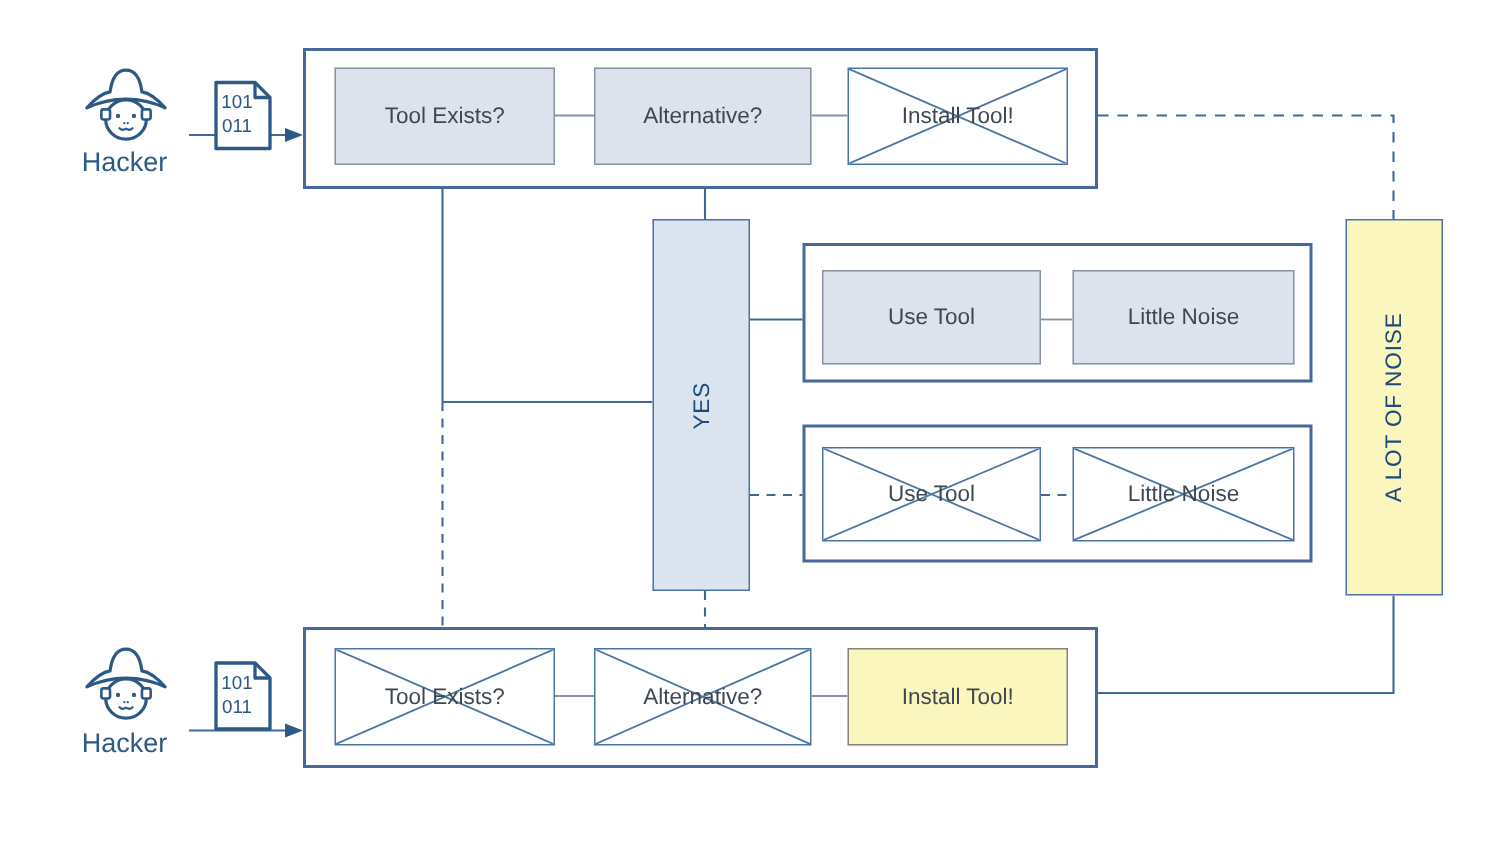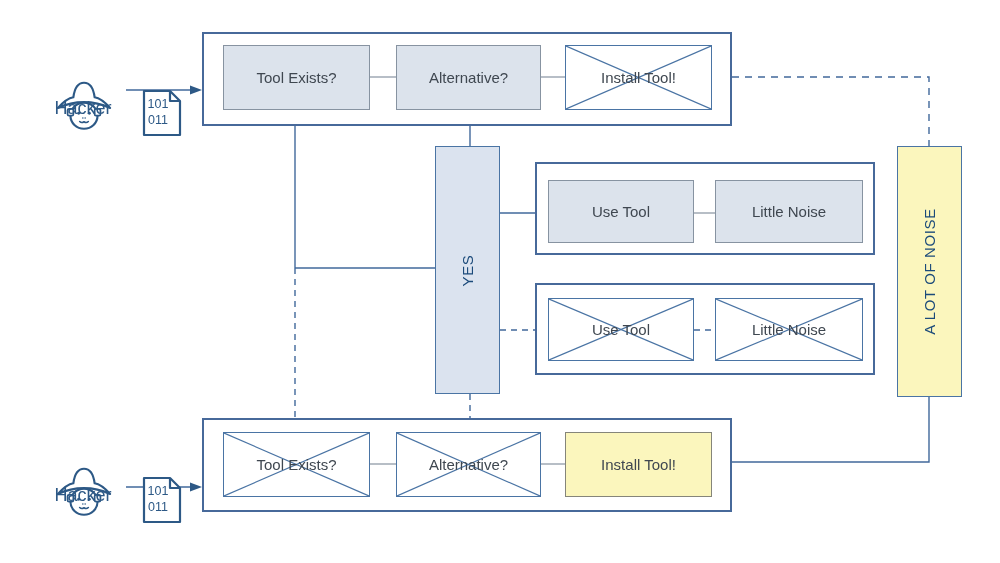--- a/index.html
+++ b/index.html
@@ -34,21 +34,21 @@
   .tallbox.noise { background:#fbf6bd; border:1.5px solid #4a74a4; }
   .vtext {
     transform:rotate(-90deg); white-space:nowrap;
     color:#1b4a7a; font-size:15px; letter-spacing:0.6px;
   }
 
   .actor-label {
     position:absolute; width:90px; text-align:center;
     font-size:18px; color:#2d5986;
   }
-  .icon-wrap { position:absolute;margin-top:36px; }
+  .icon-wrap { position:absolute; }
   .file-text {
     position:absolute; left:0; top:7px; width:34px; text-align:center;
     font-size:12.5px; line-height:1.3; color:#2d5986;
   }
   .file-text span { display:block; }
 </style>
 </head>
 <body>
 
 <div class="canvas">

